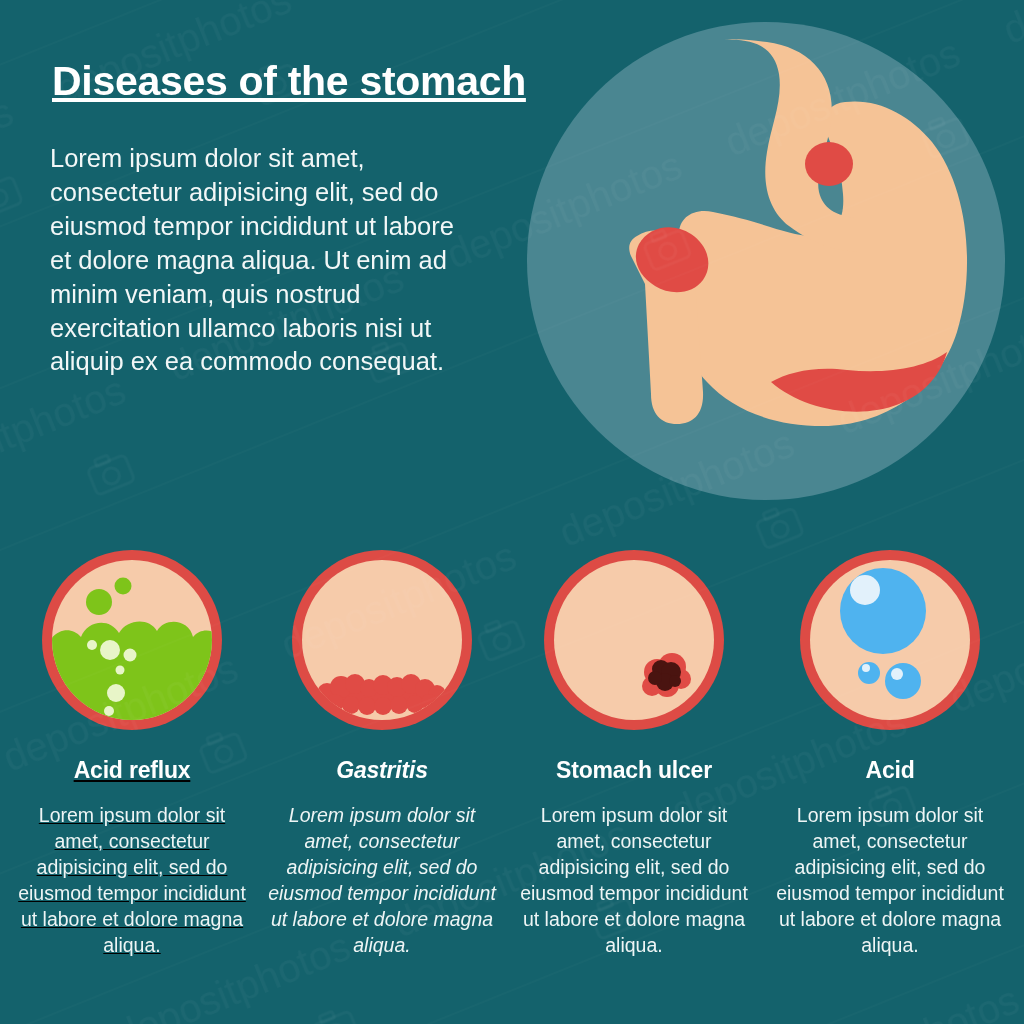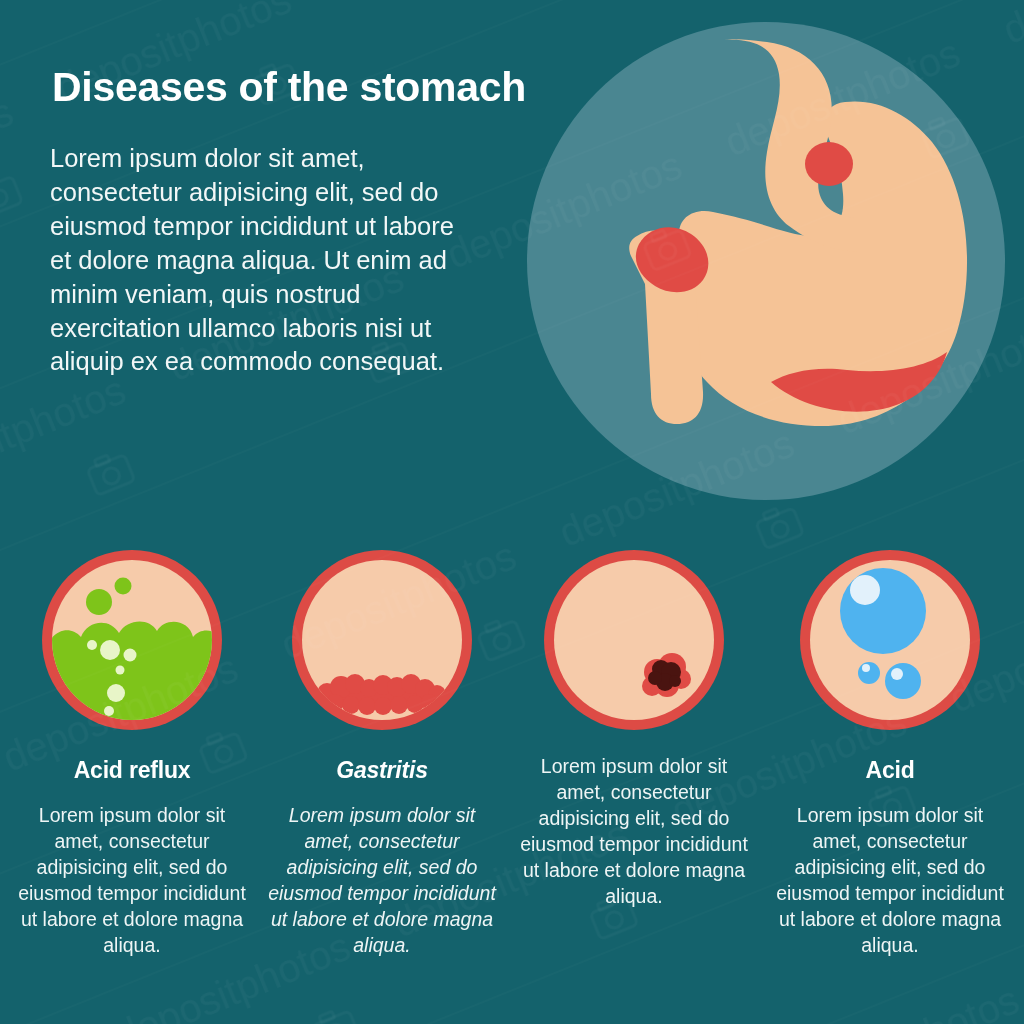--- a/index.html
+++ b/index.html
@@ -39,28 +39,29 @@
     position: absolute;
     left: 527px;
     top: 22px;
     width: 478px;
     height: 478px;
   }
 
   .title {
     position: absolute;
     left: 52px;
-    top: 65px;
+    top: 59px;
     width: 520px;
     color: #ffffff;
     font-size: 41px;
     font-weight: bold;
     letter-spacing: -0.3px;
     line-height: 1.1;
     margin: 0;
+    text-decoration: underline;
   }
 
   .intro {
     position: absolute;
     left: 50px;
     top: 142px;
     width: 425px;
     color: #f2f7f7;
     font-size: 25.5px;
     line-height: 1.33;
@@ -76,21 +77,21 @@
     display: flex;
     justify-content: flex-start;
   }
 
   .card {
     width: 250px;
     display: flex;
     flex-direction: column;
     align-items: center;
   }
-  .card:nth-child(1) { margin-left: 7px; }
+  .card:nth-child(1) { margin-left: 7px; text-decoration: underline; }
   .card:nth-child(2) { margin-left: 0px; font-style: italic; }
   .card:nth-child(3) { margin-left: 2px; }
   .card:nth-child(4) { margin-left: 6px; }
 
   .icon-wrap {
     width: 190px;
     height: 190px;
     position: relative;
   }
 
@@ -261,20 +262,21 @@
             <circle cx="113" cy="141" r="10" fill="#e04b45"></circle>
             <circle cx="142" cy="134" r="10" fill="#e04b45"></circle>
             <circle cx="122" cy="124" r="9" fill="#4a1410"></circle>
             <circle cx="132" cy="127" r="10" fill="#4a1410"></circle>
             <circle cx="126" cy="137" r="9" fill="#4a1410"></circle>
             <circle cx="116" cy="133" r="7" fill="#4a1410"></circle>
             <circle cx="136" cy="136" r="6" fill="#4a1410"></circle>
           </g>
         </svg>
       </div>
+      <div class="card-title">Stomach ulcer</div>
       <div class="card-desc">Lorem ipsum dolor sit amet, consectetur adipisicing elit, sed do eiusmod tempor incididunt ut labore et dolore magna aliqua.</div>
     </div>
 
     <div class="card">
       <div class="icon-wrap">
         <svg viewBox="0 0 190 190" width="190" height="190">
           <circle cx="95" cy="95" r="90" fill="#dd4b45"></circle>
           <circle cx="95" cy="95" r="80" fill="#f6cbaa"></circle>
           <g>
             <circle cx="88" cy="66" r="43" fill="#4fb3ef"></circle>

